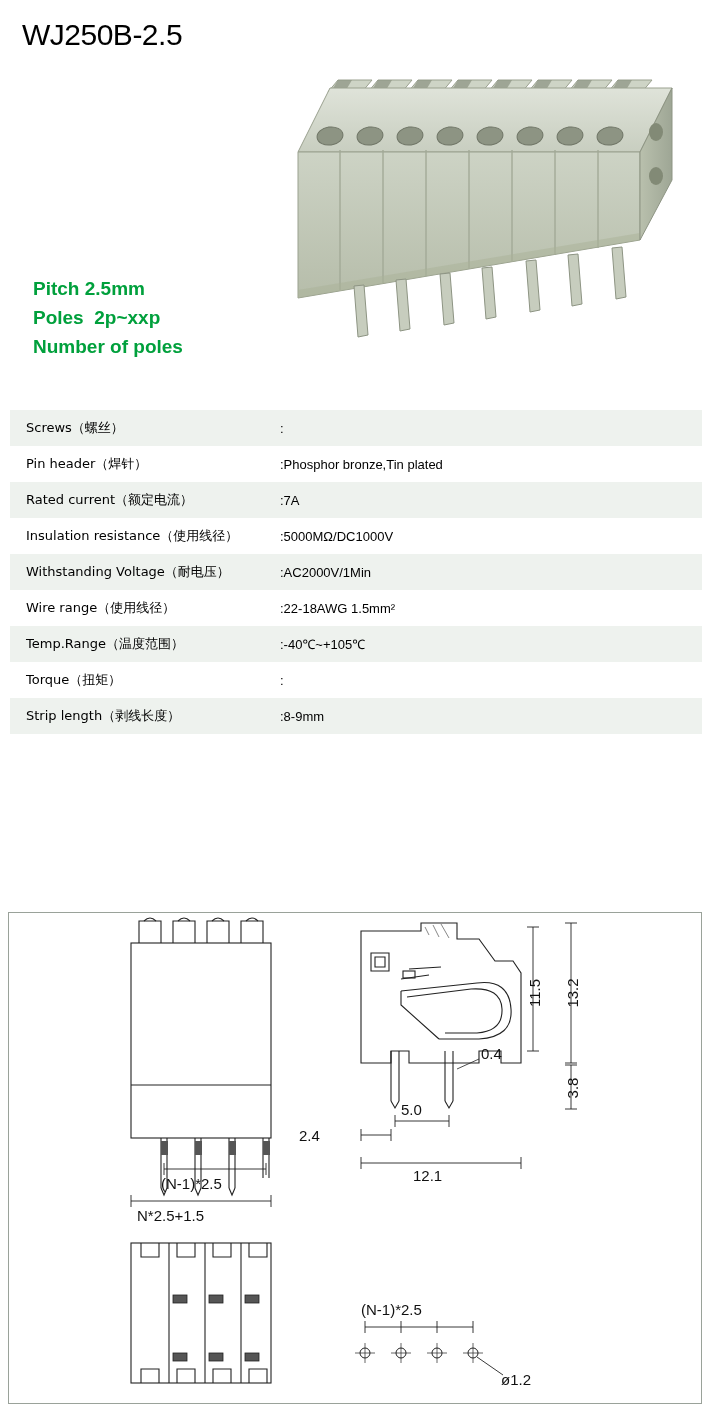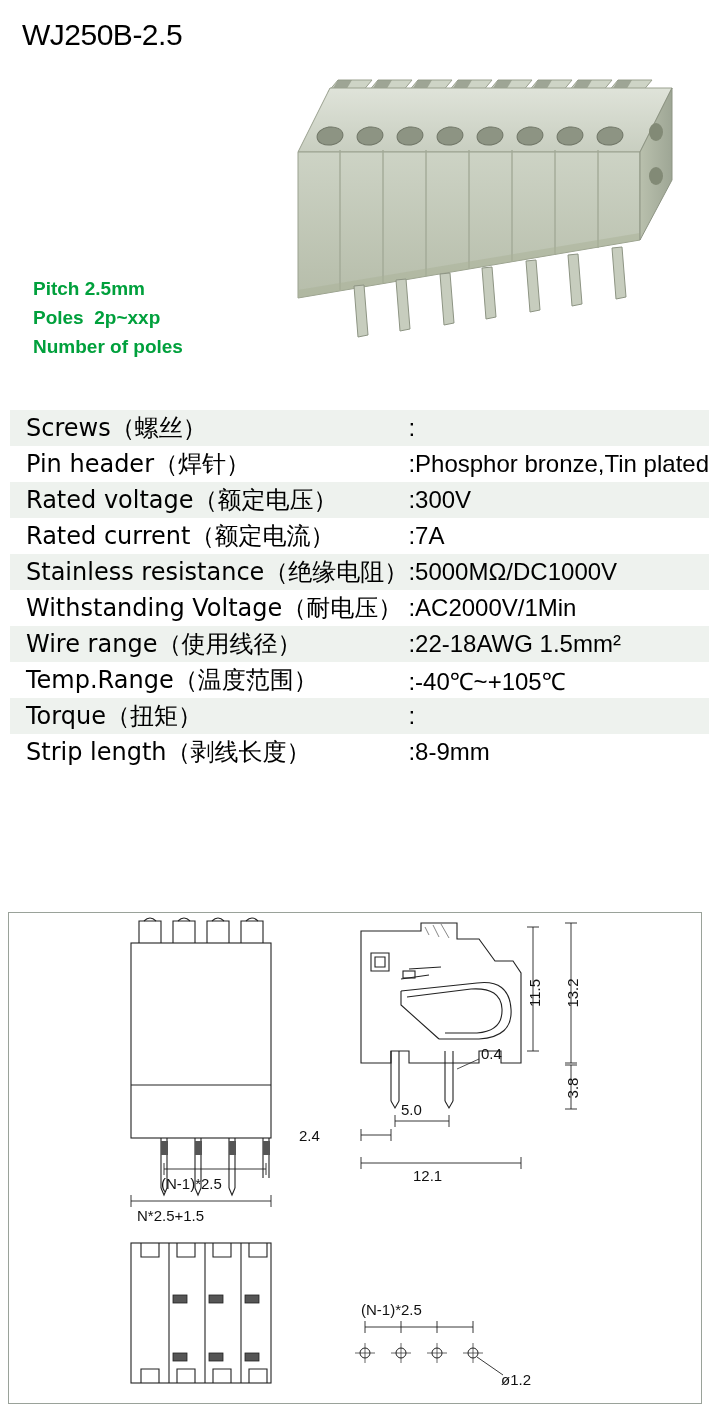--- a/index.html
+++ b/index.html
@@ -45,21 +45,21 @@
   }
   .green-specs div { white-space: pre; }
 
   
   .spec-table {
     position: absolute;
     left: 10px;
     top: 410px;
     width: 692px;
     border-collapse: collapse;
-    font-size: 24px;
+    font-size: 13px;
   }
   .spec-table tr { height: 36px; }
   .spec-table tr:nth-child(odd) { background: #eef2ee; }
   .spec-table tr:nth-child(even) { background: #ffffff; }
   .spec-table td {
     padding: 0 0 0 4px;
     vertical-align: middle;
     white-space: nowrap;
   }
   .spec-table td.label { width: 270px; padding-left: 16px; }
@@ -182,29 +182,25 @@
   <tbody>
     <tr>
       <td class="label cjk">Screws（螺丝）</td>
       <td class="value">:</td>
     </tr>
     <tr>
       <td class="label cjk">Pin header（焊针）</td>
       <td class="value">:Phosphor bronze,Tin plated</td>
     </tr>
     <tr>
-      <td class="label cjk">Rated voltage（额定电压）</td>
-      <td class="value">:300V</td>
-    </tr>
-    <tr>
       <td class="label cjk">Rated current（额定电流）</td>
       <td class="value">:7A</td>
     </tr>
     <tr>
-      <td class="label cjk">Stainless resistance（绝缘电阻）</td>
+      <td class="label cjk">Insulation resistance（使用线径）</td>
       <td class="value">:5000MΩ/DC1000V</td>
     </tr>
     <tr>
       <td class="label cjk">Withstanding Voltage（耐电压）</td>
       <td class="value">:AC2000V/1Min</td>
     </tr>
     <tr>
       <td class="label cjk">Wire range（使用线径）</td>
       <td class="value">:22-18AWG  1.5mm²</td>
     </tr>

